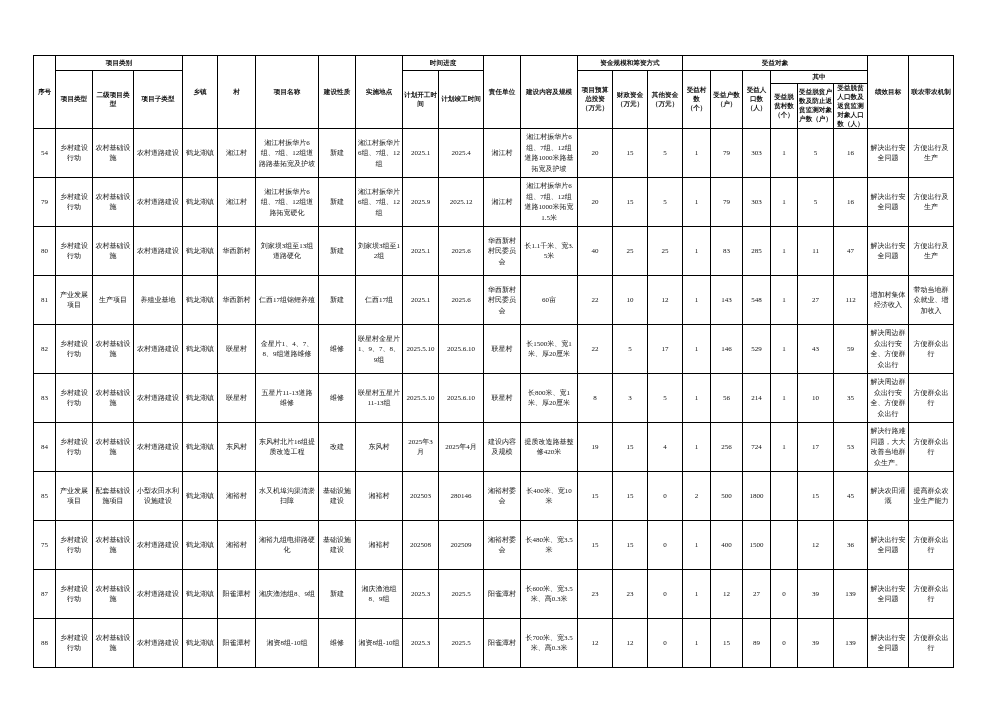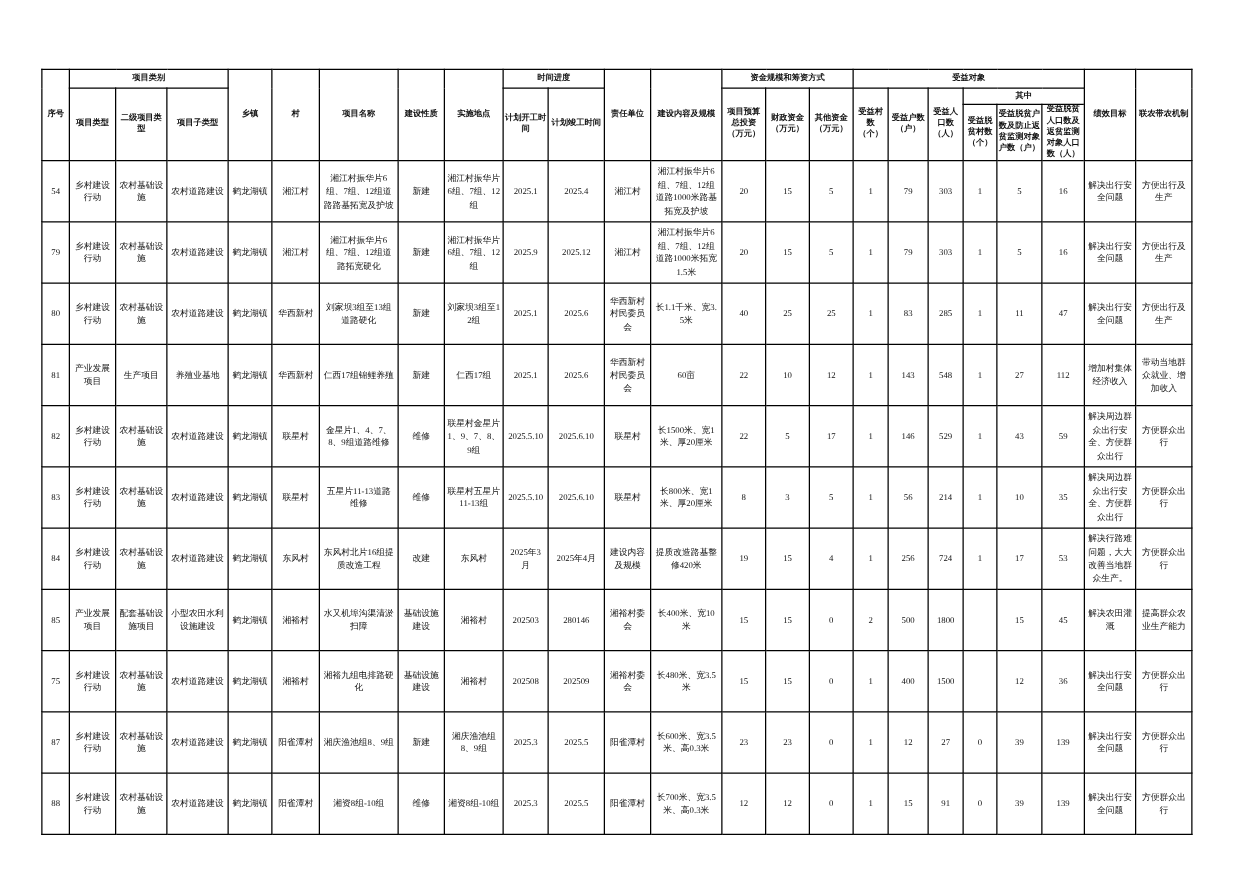--- a/index.html
+++ b/index.html
@@ -363,21 +363,21 @@
           <td>湘资8组-10组</td>
           <td>2025.3</td>
           <td>2025.5</td>
           <td>阳雀潭村</td>
           <td>长700米、宽3.5米、高0.3米</td>
           <td>12</td>
           <td>12</td>
           <td>0</td>
           <td>1</td>
           <td>15</td>
-          <td>91</td>
+          <td>89</td>
           <td>0</td>
           <td>39</td>
           <td>139</td>
           <td>解决出行安全问题</td>
           <td>方便群众出行</td>
         </tr>
       </tbody>
   </table>
 </div>
 

